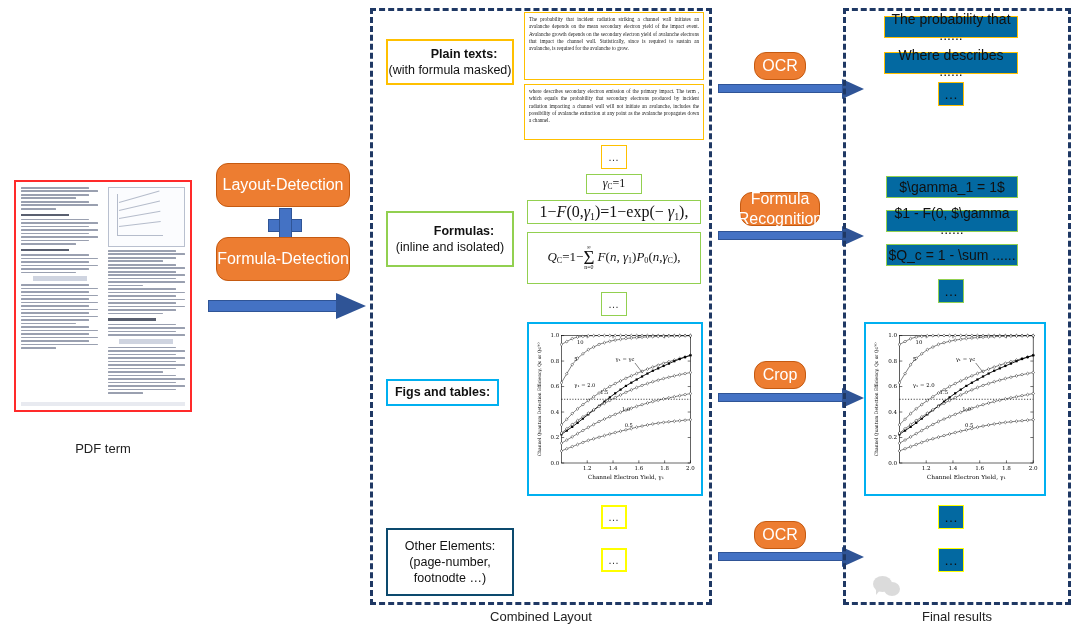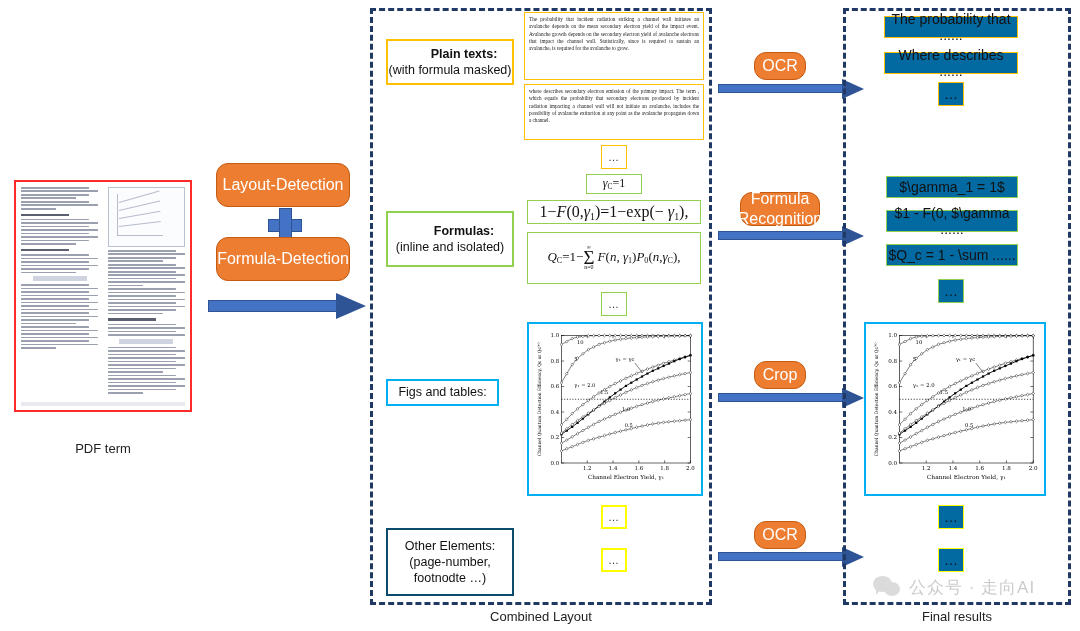--- a/index.html
+++ b/index.html
@@ -49,21 +49,21 @@
   #final-results{left:843px;top:8px;width:228px;height:597px;}
   .panel-caption{font-size:13px;color:#222;text-align:center;}
   #combined-caption{left:370px;top:609px;width:342px;}
   #final-caption{left:843px;top:609px;width:228px;}
 
   
   .catlabel{background:#fff;display:flex;flex-direction:column;align-items:center;justify-content:center;
             text-align:center;font-size:12.5px;line-height:1.3;color:#111;}
   #cat-plain{left:386px;top:39px;width:128px;height:46px;border:2px solid #FFC000;}
   #cat-formula{left:386px;top:211px;width:128px;height:56px;border:2px solid #92D050;}
-  #cat-figs{left:386px;top:379px;width:113px;height:27px;border:2px solid #00B0F0;}
+  #cat-figs{left:386px;top:379px;width:113px;height:27px;border:2px solid #00B0F0;font-weight:bold;}
   #cat-other{left:386px;top:528px;width:128px;height:68px;border:2px solid #0c4a6e;}
   .catlabel .l1{font-weight:bold;margin-left:28px;}
 
   
   .contentbox{background:#fff;}
   .obox{border:1.5px solid #FFC000;}
   .gbox{border:1.5px solid #92D050;}
   .cbox{border:2px solid #00B0F0;}
   .ybox{border:2px solid #FFFF00;}
 
@@ -812,14 +812,13 @@
 
 <div class="abs resbox" id="res-other-dots1">…</div>
 <div class="abs resbox" id="res-other-dots2">…</div>
 
 <div class="abs" id="watermark">
   <div id="wechat-icon">
     <div class="b1"></div>
       <div class="t1"></div>
       <div class="b2"></div>
   </div>
-  <div class="wmtext">公众号 · 走向AI</div>
 </div>
 
 </body></html>

